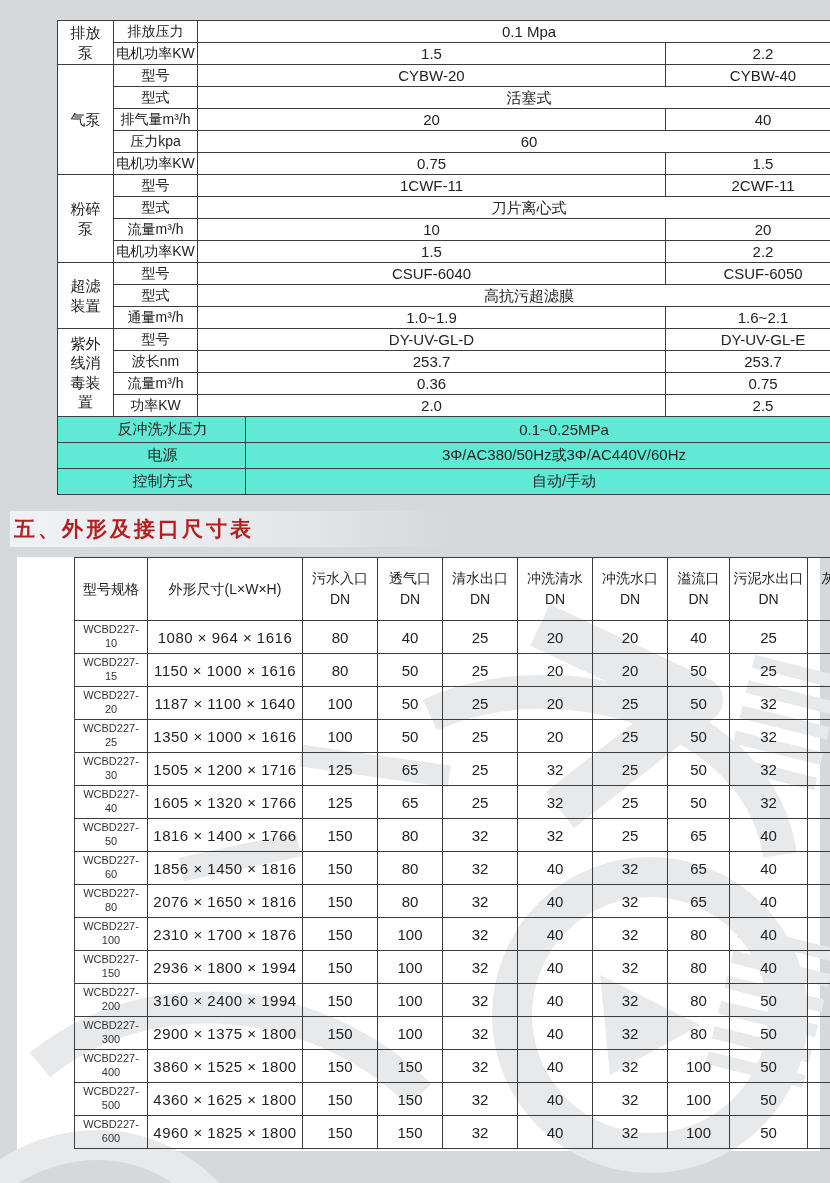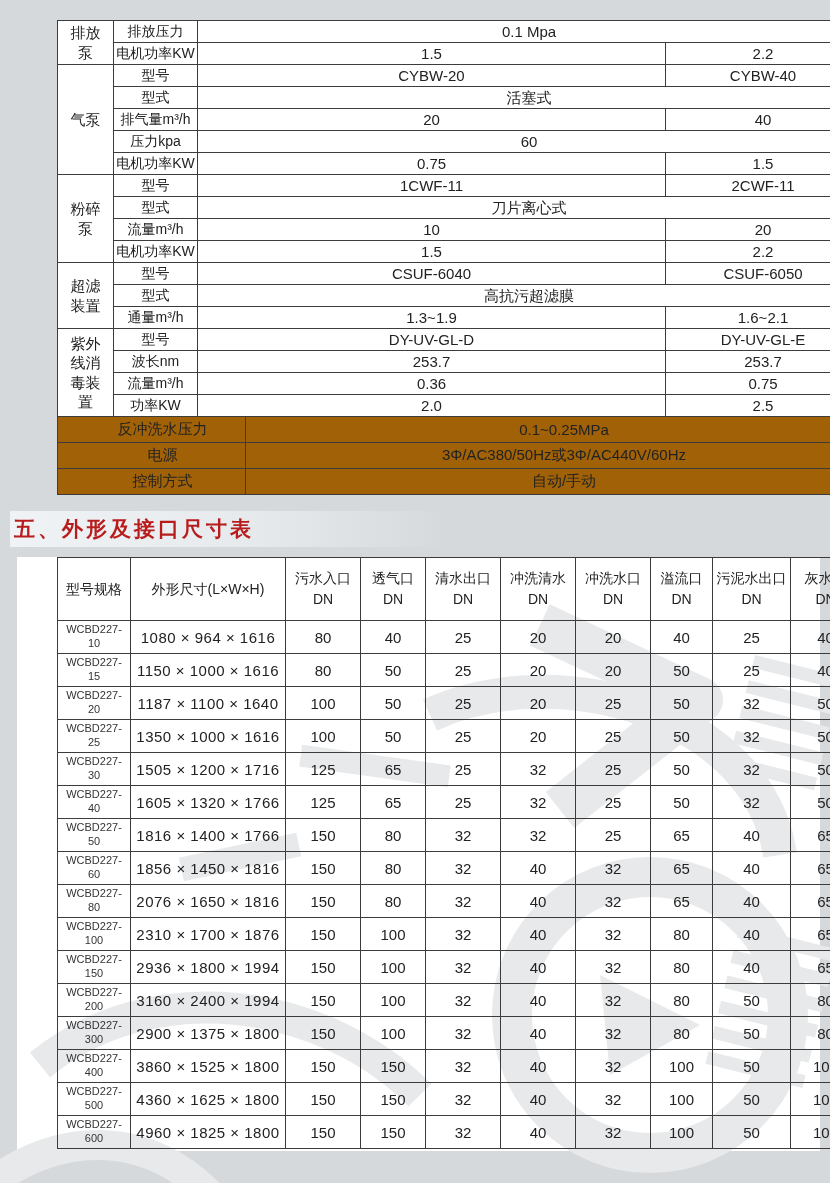--- a/index.html
+++ b/index.html
@@ -15,37 +15,37 @@
     padding:0 2px; overflow:hidden;
   }
 
   
   .t1-wrap { position:absolute; left:17px; top:20px; width:803px; z-index:2; }
   .t1, .t1b { width:803px; }
   .t1 td { background:#ffffff; font-size:15px; height:21px; line-height:1.15; }
   .t1 td.gcell { white-space:pre-line; font-size:15px; line-height:1.3; }
   .t1 td.lcell { font-size:14px; }
   .t1b { margin-top:-1px; }
-  .t1b td { background:#a16207; font-size:15px; height:25px;padding-left:24px; }
+  .t1b td { background:#5eead4; font-size:15px; height:25px;padding-left:24px; }
 
   
   .heading-band {
     position:absolute; left:10px; top:511px; width:440px; height:36px; z-index:1;
     background:linear-gradient(to right,#f0f3f5 0%,#e6eaec 55%,rgba(230,234,236,0) 100%);
   }
   .section-heading {
     position:absolute; left:14px; top:515px; z-index:2;
     font-size:21px; font-weight:bold; color:#b91c1c; letter-spacing:3px;
   }
 
   
   .t2-bg { position:absolute; left:17px; top:557px; width:803px; height:594px;
            background:#ffffff; z-index:0; }
   .watermark { position:absolute; left:0; top:595px; z-index:1; pointer-events:none; }
-  .t2-wrap { position:absolute; left:17px; top:557px; width:784px; z-index:2; }
+  .t2-wrap { position:absolute; left:34px; top:557px; width:784px; z-index:2; }
   .t2 { width:803px; }
   .t2 th {
     background:transparent; font-weight:normal; font-size:14px; height:62px;
     white-space:pre-line; line-height:1.5;
   }
   .t2 td { background:transparent; font-size:15px; height:32px; }
   .t2 td.model { font-size:11px; line-height:1.25; white-space:pre-line; color:#333; }
   .t2 td.dims { font-size:15px; letter-spacing:0.5px;text-align:center; }
 </style>
 </head>
@@ -124,21 +124,21 @@
             <td class="lcell">型号</td>
             <td>CSUF-6040</td>
             <td>CSUF-6050</td>
           </tr>
           <tr>
             <td class="lcell">型式</td>
             <td colspan="2">高抗污超滤膜</td>
           </tr>
           <tr>
             <td class="lcell">通量m³/h</td>
-            <td>1.3~1.9</td>
+            <td>1.0~1.9</td>
             <td>1.6~2.1</td>
           </tr>
           <tr>
             <td class="gcell" rowspan="4">紫外
 线消
 毒装
 置</td>
             <td class="lcell">型号</td>
             <td>DY-UV-GL-D</td>
             <td>DY-UV-GL-E</td>

